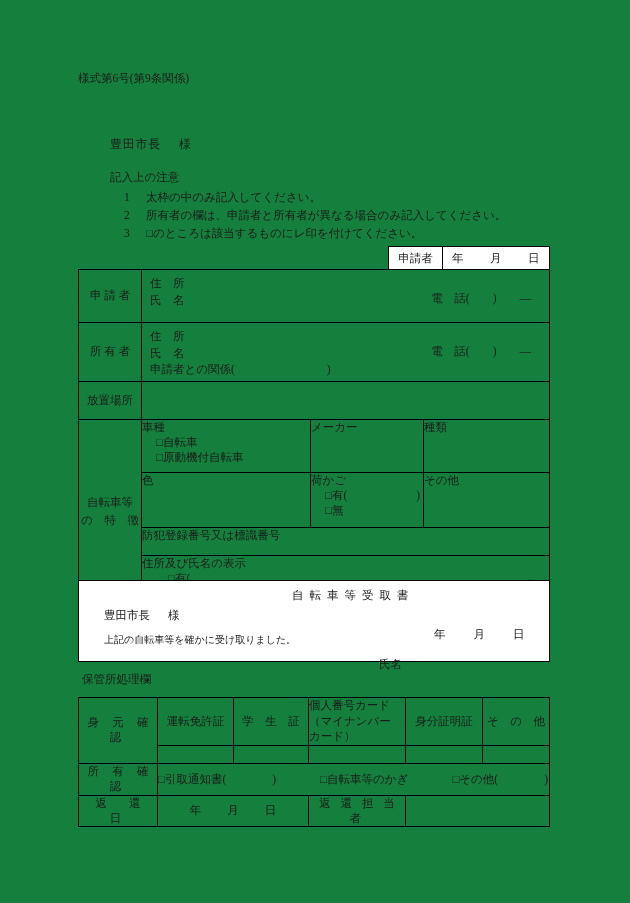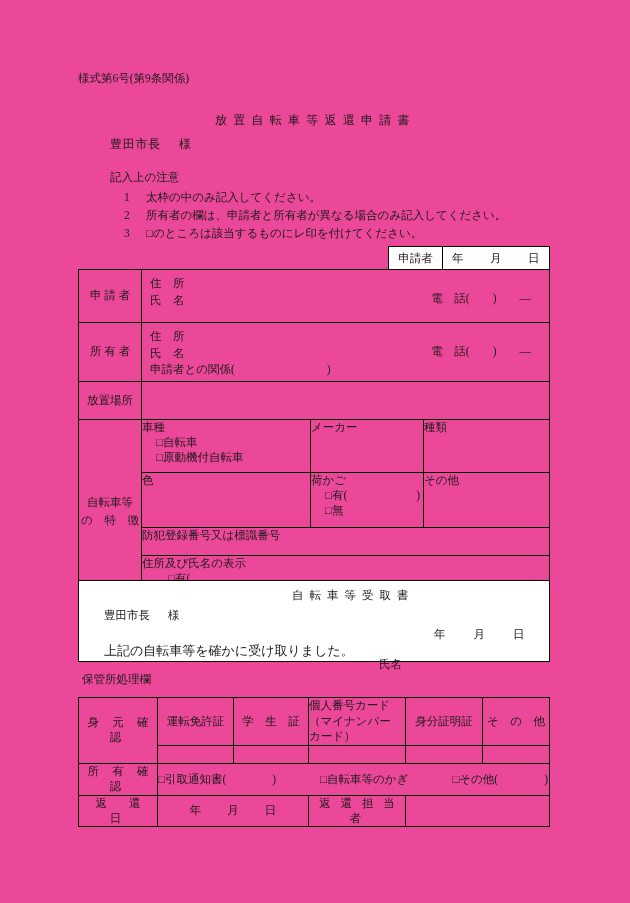--- a/index.html
+++ b/index.html
@@ -14,21 +14,21 @@
     font-family: "Liberation Serif", "DejaVu Serif", serif;
     color: #1a1a1a;
     overflow: hidden;
   }
 
   .page {
     position: absolute;
     left: 0; top: 0;
     width: 630px;
     height: 903px;
-    background: #ec4899;
+    background: #15803d;
   }
 
   
   .abs { position: absolute; white-space: nowrap; }
 
   
   #form-number {
     left: 78px; top: 71px;
     font-size: 11.5px;
   }
@@ -162,22 +162,22 @@
     font-size: 11.5px;
   }
   #receipt-addressee .hon { margin-left: 18px; }
   #receipt-date {
     left: 355px; top: 46px;
     font-size: 11.5px;
   }
   #receipt-date .y { margin-right: 28px; }
   #receipt-date .m { margin-right: 28px; }
   #receipt-stmt {
-    left: 25px; top: 61px;
-    font-size: 13px;
+    left: 25px; top: 52px;
+    font-size: 10px;
   }
   #receipt-name {
     left: 300px; top: 76px;
     font-size: 11.5px;
   }
 
   
   #storage-title {
     left: 82px; top: 672px;
     font-size: 11.5px;
@@ -227,21 +227,20 @@
   .date-inline .m { margin-right: 26px; }
   .center { text-align: center; }
 </style>
 </head>
 <body>
 
 <div class="page">
 
   <div class="abs" id="form-number">様式第6号(第9条関係)</div>
 
-  <div class="abs" id="doc-title">放置自転車等返還申請書</div>
 
   <div class="abs" id="addressee">
     <span class="nm">豊田市長</span><span class="hon">様</span>
   </div>
 
   <div class="abs" id="notes-title">記入上の注意</div>
 
   <div class="note-row" id="note-1">
     <span class="num">1</span><span>太枠の中のみ記入してください。</span>
   </div>

